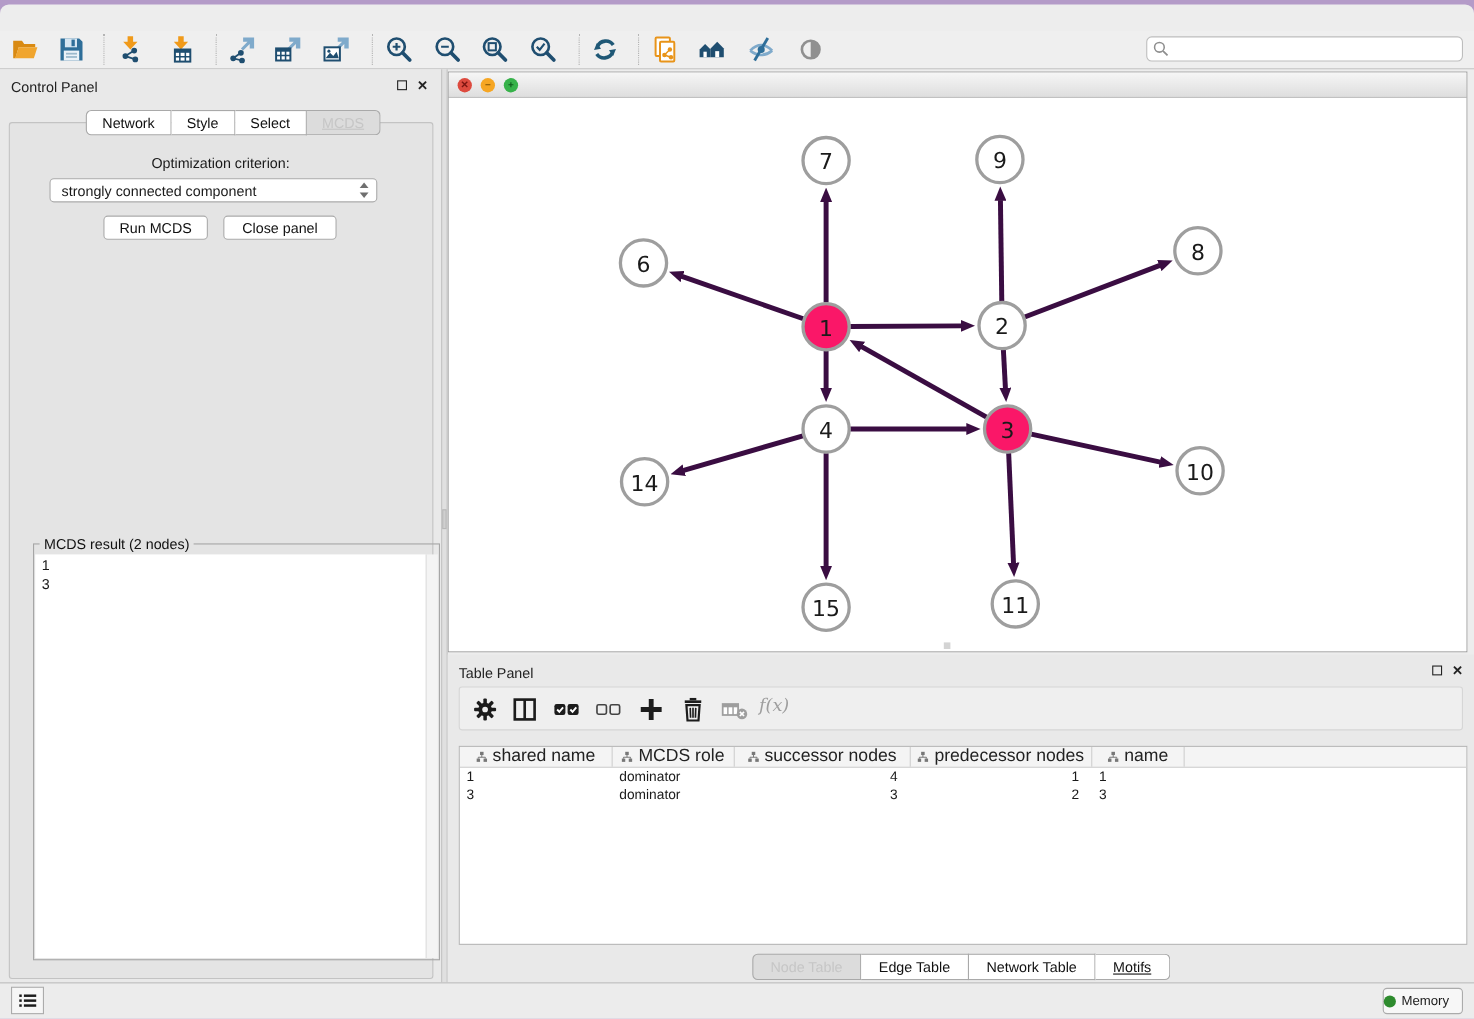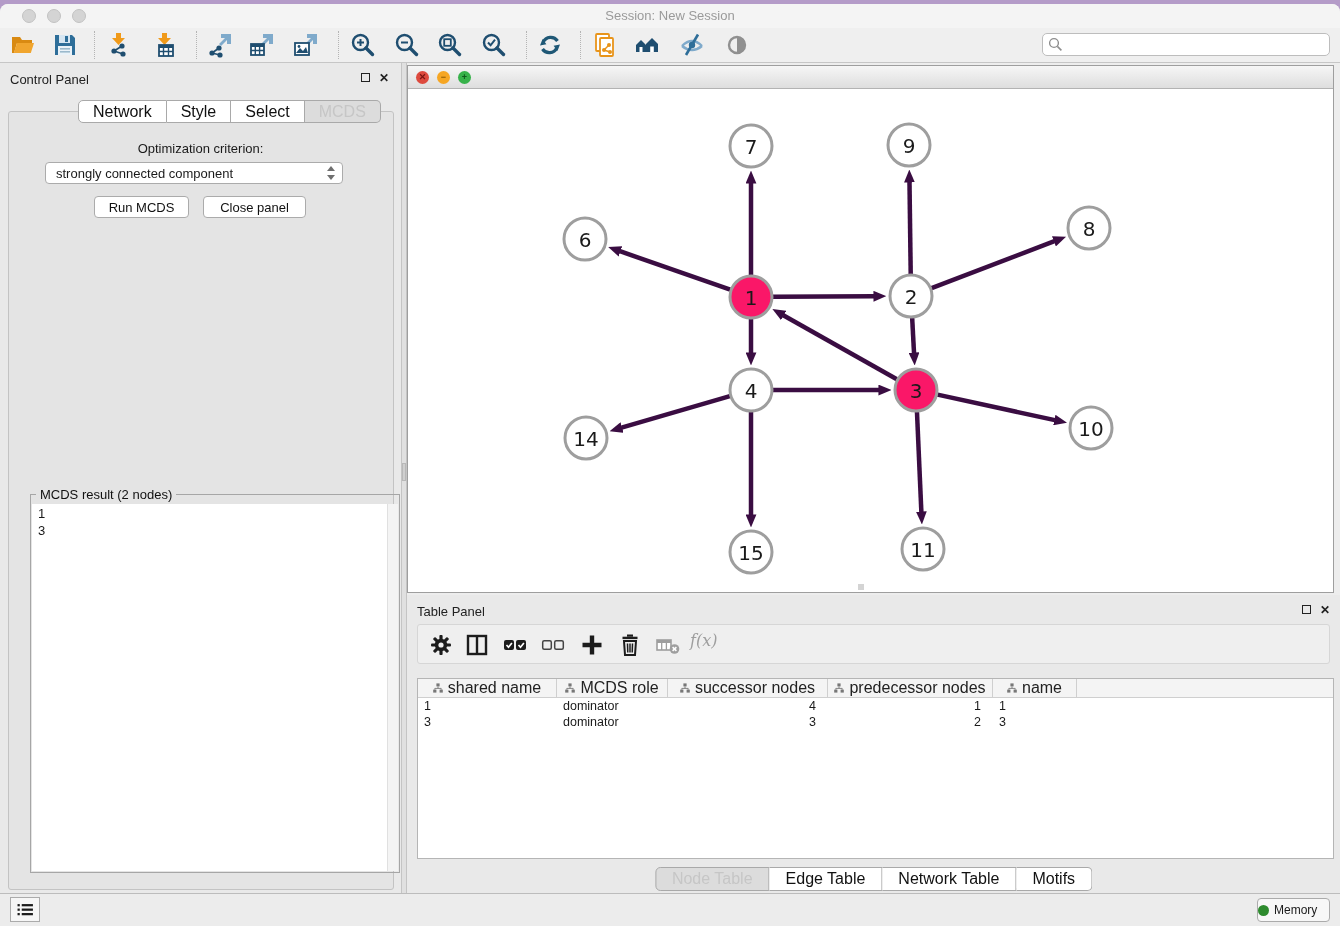--- a/index.html
+++ b/index.html
@@ -27,24 +27,24 @@
 
   
   .control-panel { position:absolute; top:59px; left:0; width:401px; height:834px; background:#e9e9e9; }
   .panel-title { position:absolute; top:9px; left:10px; font-size:13px; color:#222; }
   .float-btn { position:absolute; width:9px; height:9px; border:1.5px solid #222; background:transparent; }
   .close-btn { position:absolute; font-size:12px; font-weight:bold; color:#222; line-height:12px; }
   .cp-inner { position:absolute; top:48px; left:8px; width:386px; height:779px;
               background:#e4e4e4; border:1px solid #c3c3c3; border-radius:3px; }
   .seg-group { position:absolute; display:flex; }
   .seg { height:23px; background:#fff; border:1px solid #a9a9a9; border-left-width:0;
-         font-size:16px; display:flex; align-items:center; justify-content:center;
+         font-size:13px; display:flex; align-items:center; justify-content:center;
          padding:0 14px; cursor:pointer; color:#111; white-space:nowrap; }
   .seg:first-child { border-left-width:1px; border-radius:5px 0 0 5px; }
-  .seg:last-child { border-radius:0 5px 5px 0; }
+  .seg:last-child { border-radius:0 5px 5px 0;text-decoration:underline; }
   .seg.active { background:#dcdcdc; color:#c6c6c6; }
   .cp-tabs { top:37px; left:78px; }
   .opt-label { position:absolute; top:78px; left:0; width:401px; text-align:center; font-size:13px; }
   .dropdown { position:absolute; top:99px; left:45px; width:298px; height:22px; background:#fff;
               border:1px solid #ababab; border-radius:4px; font-size:13px; display:flex;
               align-items:center; padding-left:10px; cursor:pointer; }
   .dd-stepper { position:absolute; right:5px; top:2px; width:12px; height:16px; }
   .push-btn { position:absolute; height:22px; background:#fff; border:1px solid #ababab;
               border-radius:4px; font-size:13px; display:flex; align-items:center;
               justify-content:center; cursor:pointer; color:#111; }
@@ -99,26 +99,20 @@
   .memory-btn { position:absolute; top:4px; right:10px; width:73px; height:24px; background:#f7f7f7;
                 border:1px solid #ababab; border-radius:4px; display:flex; align-items:center;
                 justify-content:flex-start; gap:5px; font-size:12px; cursor:pointer; }
   .mem-dot { width:11px; height:11px; border-radius:50%; background:#2E8B2E; }
 </style>
 </head>
 <body>
 
 <div class="app">
 
-  <div class="titlebar">
-    <div class="tl-dot" style="left:22px"></div>
-    <div class="tl-dot" style="left:47px"></div>
-    <div class="tl-dot" style="left:72px"></div>
-    <div class="win-title">Session: New Session</div>
-  </div>
 
   <div class="toolbar">
     <div class="tb-icon" style="left:10px">
       <svg viewBox="0 0 26 26">
           <path d="M2 5h8l2 3h10v3H7L4 21H2z" fill="#D98A12"></path>
           <path d="M7 11h17l-3.2 10H3.8z" fill="#F0A52E"></path>
         </svg>
     </div>
     <div class="tb-icon" style="left:52px">
       <svg viewBox="0 0 26 26">

